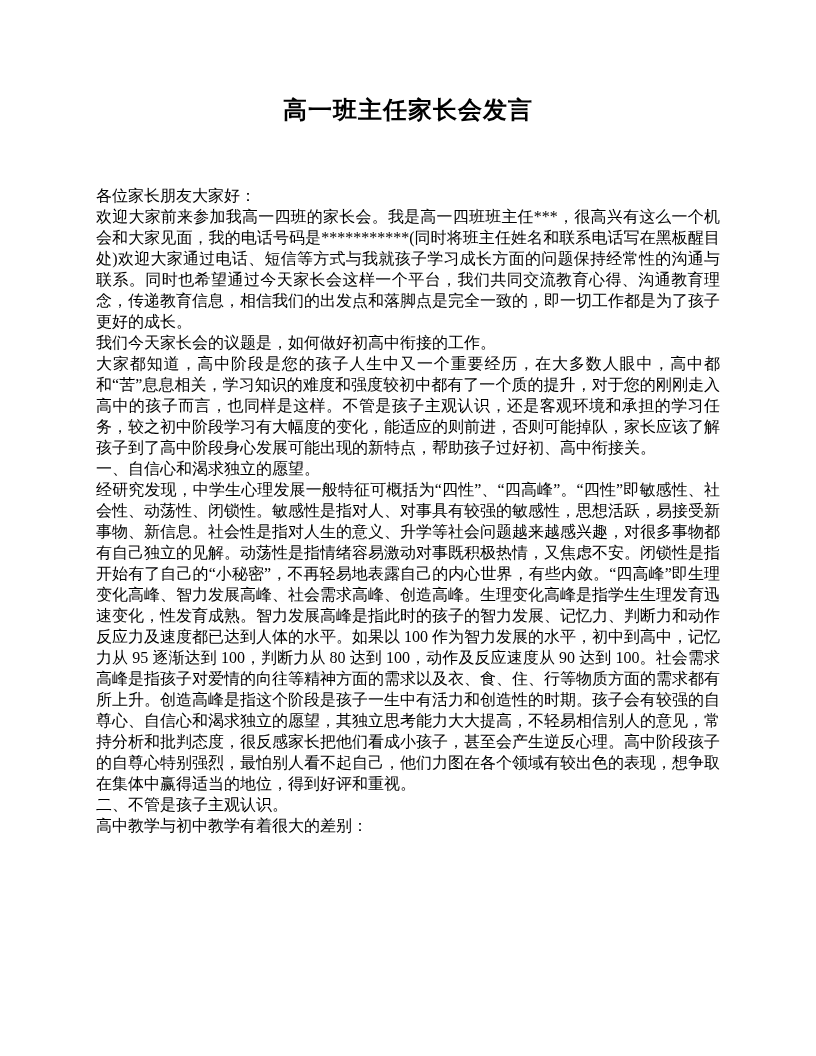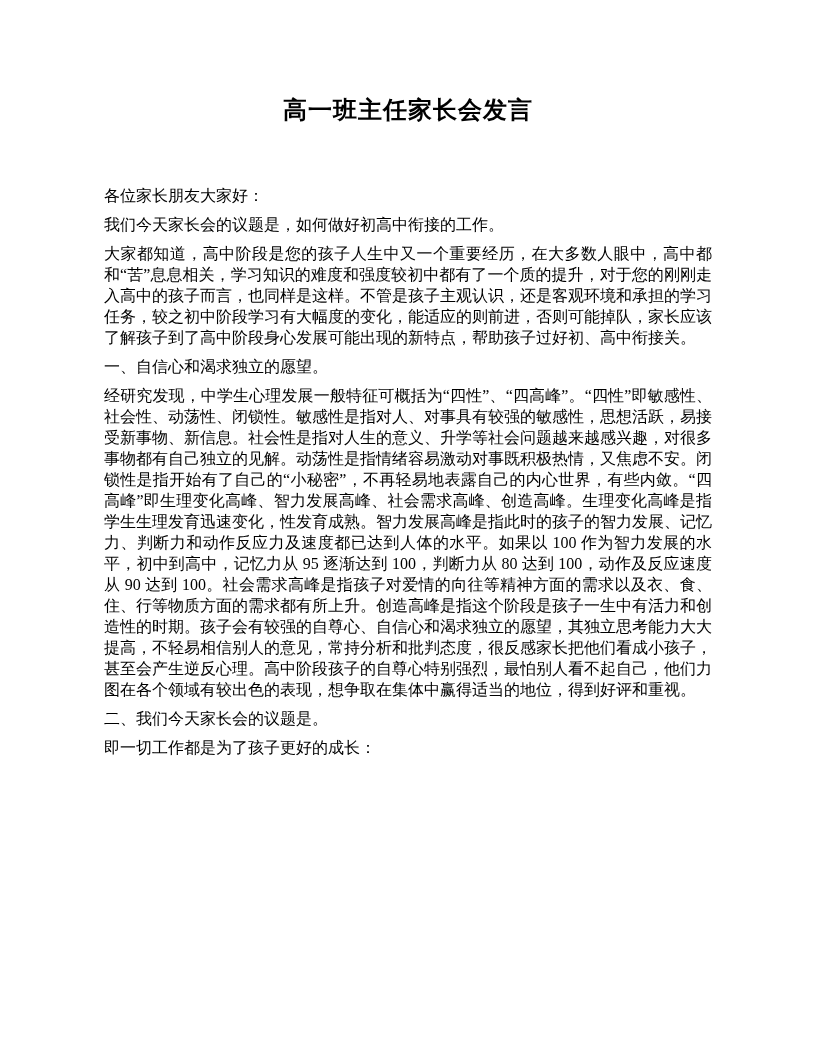--- a/index.html
+++ b/index.html
@@ -22,36 +22,37 @@
     font-size: 24px;
     line-height: 28px;
     font-weight: bold;
     text-align: center;
     letter-spacing: 1px;
   }
   .doc-body {
     margin: 61px 96px 0 96px;
   }
   .doc-body p {
-    margin: 8px;
+    margin: 0;
     padding: 0;
     font-size: 16px;
     line-height: 21px;
     text-align: justify;
     text-justify: inter-character;
     word-break: break-all;
   }
 </style>
 </head>
 <body>
 
 <div class="page">
   <h1 class="doc-title">高一班主任家长会发言</h1>
   <div class="doc-body">
     <p>各位家长朋友大家好：</p>
+    <p>欢迎大家前来参加我高一四班的家长会。我是高一四班班主任***，很高兴有这么一个机会和大家见面，我的电话号码是***********(同时将班主任姓名和联系电话写在黑板醒目处)欢迎大家通过电话、短信等方式与我就孩子学习成长方面的问题保持经常性的沟通与联系。同时也希望通过今天家长会这样一个平台，我们共同交流教育心得、沟通教育理念，传递教育信息，相信我们的出发点和落脚点是完全一致的，即一切工作都是为了孩子更好的成长。</p>
     <p>我们今天家长会的议题是，如何做好初高中衔接的工作。</p>
     <p>大家都知道，高中阶段是您的孩子人生中又一个重要经历，在大多数人眼中，高中都和“苦”息息相关，学习知识的难度和强度较初中都有了一个质的提升，对于您的刚刚走入高中的孩子而言，也同样是这样。不管是孩子主观认识，还是客观环境和承担的学习任务，较之初中阶段学习有大幅度的变化，能适应的则前进，否则可能掉队，家长应该了解孩子到了高中阶段身心发展可能出现的新特点，帮助孩子过好初、高中衔接关。</p>
     <p>一、自信心和渴求独立的愿望。</p>
     <p>经研究发现，中学生心理发展一般特征可概括为“四性”、“四高峰”。“四性”即敏感性、社会性、动荡性、闭锁性。敏感性是指对人、对事具有较强的敏感性，思想活跃，易接受新事物、新信息。社会性是指对人生的意义、升学等社会问题越来越感兴趣，对很多事物都有自己独立的见解。动荡性是指情绪容易激动对事既积极热情，又焦虑不安。闭锁性是指开始有了自己的“小秘密”，不再轻易地表露自己的内心世界，有些内敛。“四高峰”即生理变化高峰、智力发展高峰、社会需求高峰、创造高峰。生理变化高峰是指学生生理发育迅速变化，性发育成熟。智力发展高峰是指此时的孩子的智力发展、记忆力、判断力和动作反应力及速度都已达到人体的水平。如果以 100 作为智力发展的水平，初中到高中，记忆力从 95 逐渐达到 100，判断力从 80 达到 100，动作及反应速度从 90 达到 100。社会需求高峰是指孩子对爱情的向往等精神方面的需求以及衣、食、住、行等物质方面的需求都有所上升。创造高峰是指这个阶段是孩子一生中有活力和创造性的时期。孩子会有较强的自尊心、自信心和渴求独立的愿望，其独立思考能力大大提高，不轻易相信别人的意见，常持分析和批判态度，很反感家长把他们看成小孩子，甚至会产生逆反心理。高中阶段孩子的自尊心特别强烈，最怕别人看不起自己，他们力图在各个领域有较出色的表现，想争取在集体中赢得适当的地位，得到好评和重视。</p>
-    <p>二、我们今天家长会的议题是。</p>
-    <p>即一切工作都是为了孩子更好的成长：</p>
+    <p>二、不管是孩子主观认识。</p>
+    <p>高中教学与初中教学有着很大的差别：</p>
   </div>
 </div>
 
 </body></html>

